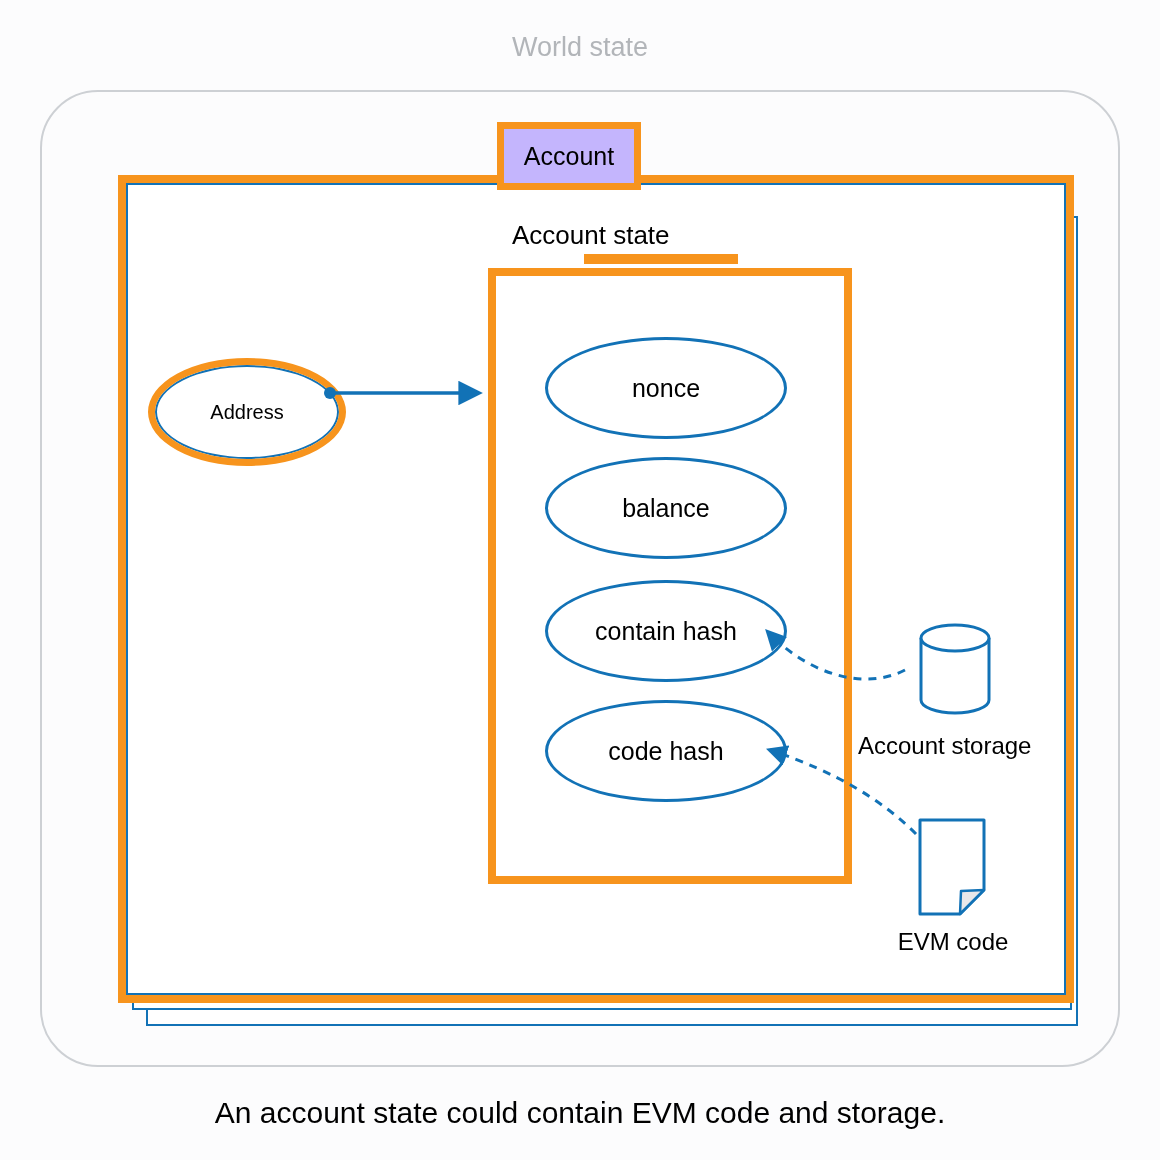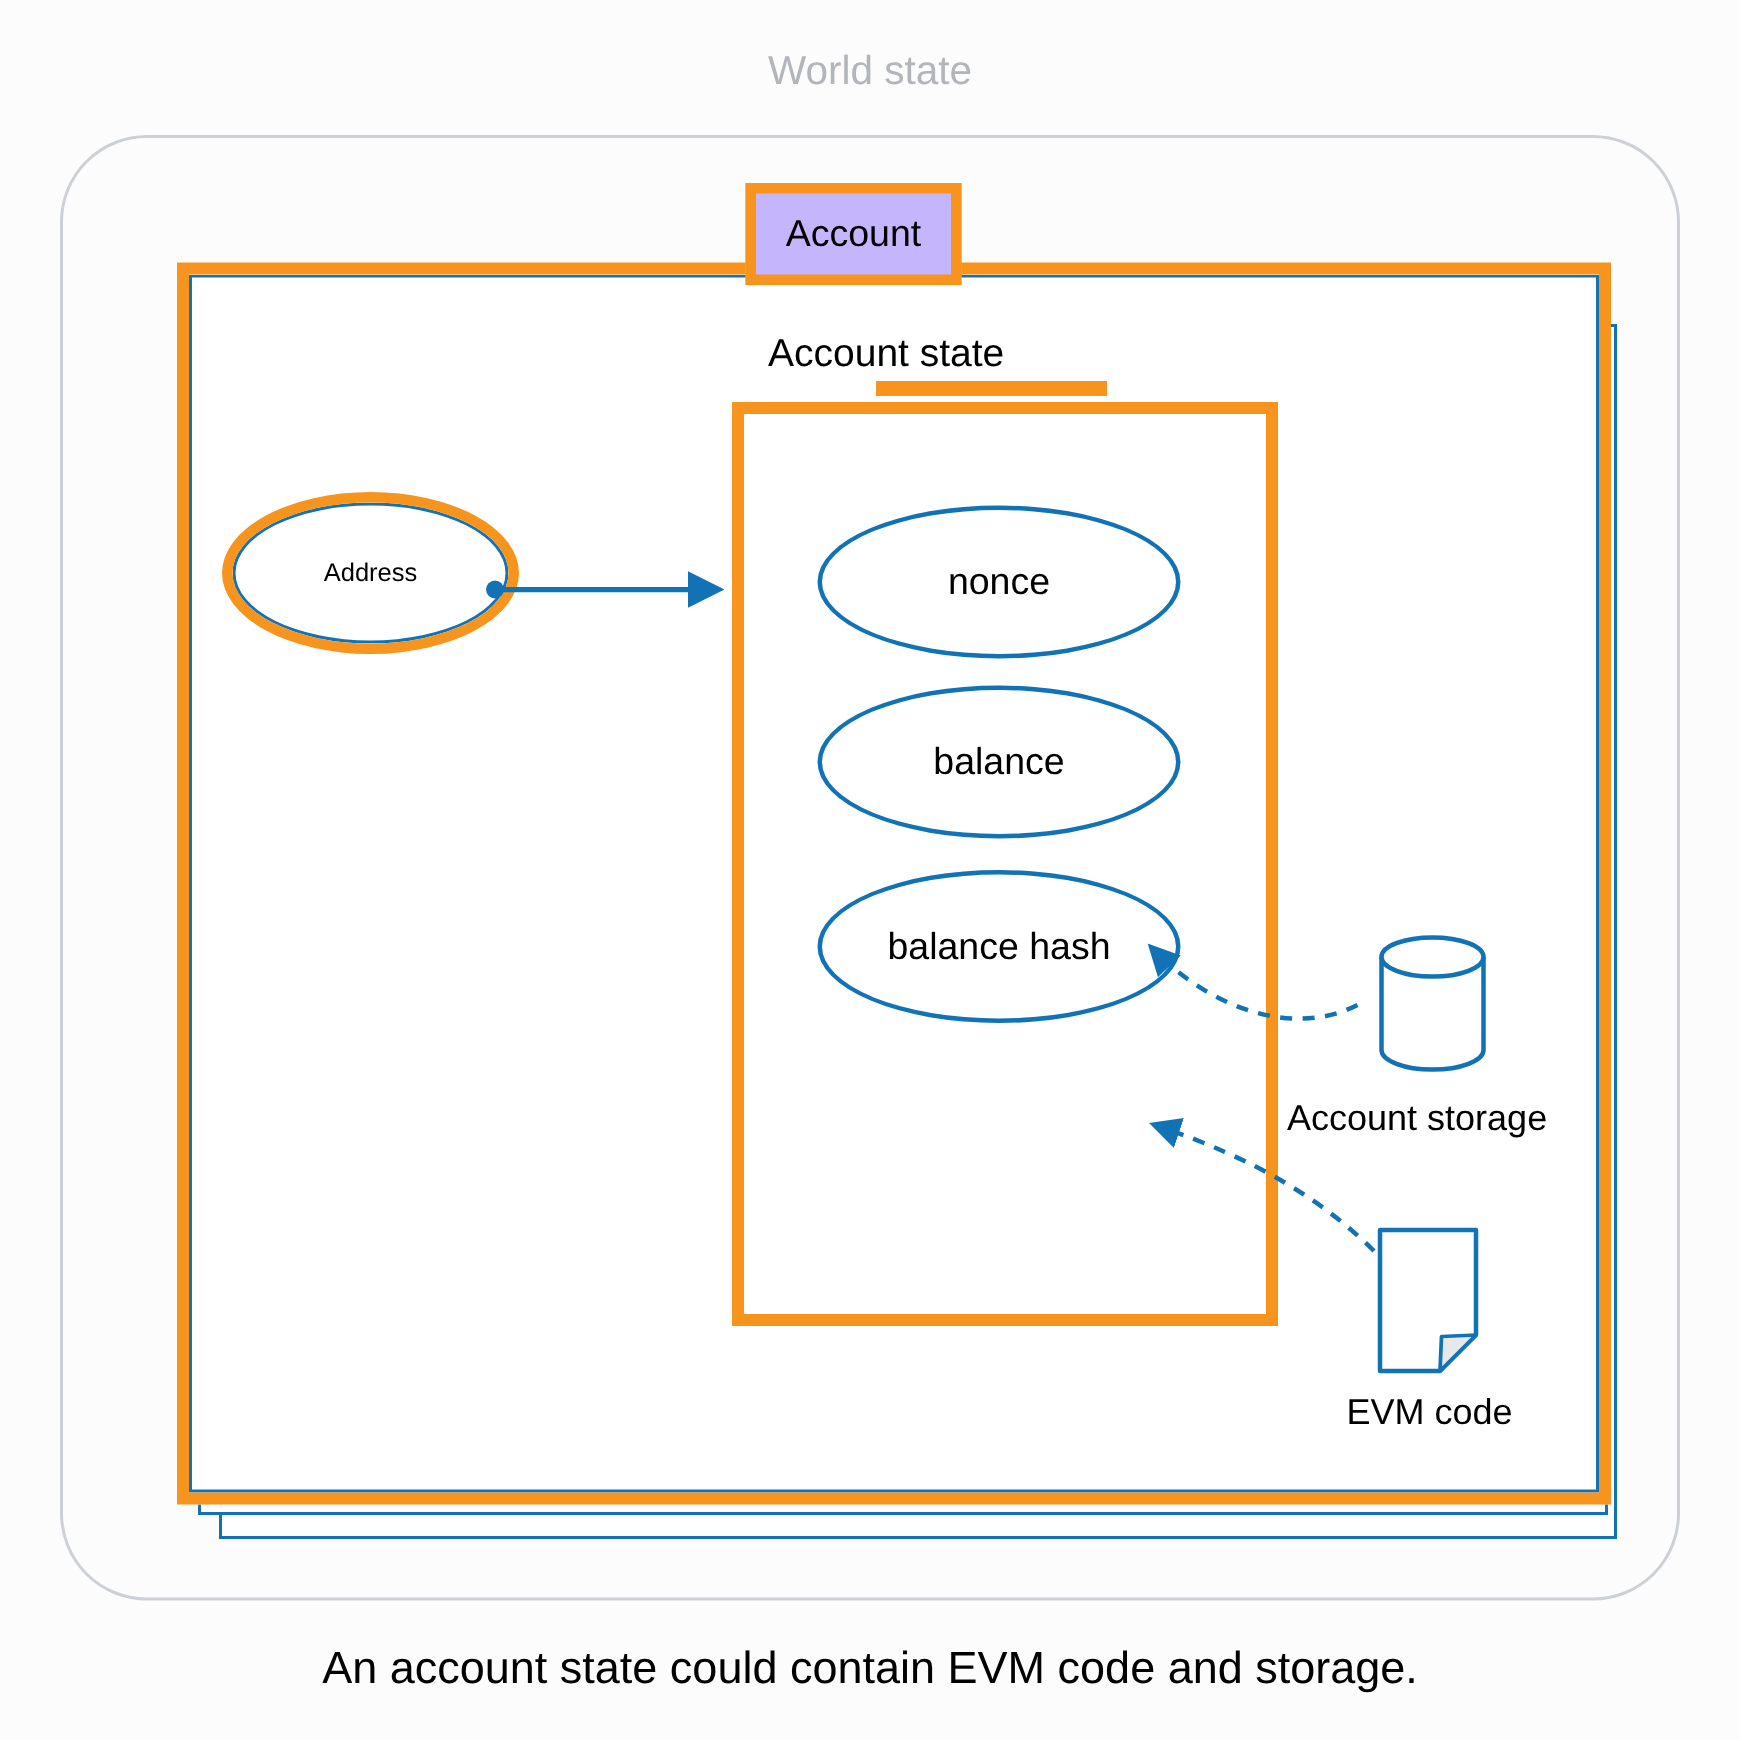--- a/index.html
+++ b/index.html
@@ -32,23 +32,23 @@
 
   .inner-box{left:488px;top:268px;width:348px;height:600px;border:8px solid #f7941d;background:#ffffff;z-index:5;}
 
   .field-ellipse{
     left:545px;width:236px;height:96px;border:3px solid #1272b6;border-radius:50%;
     background:#ffffff;font-size:25px;z-index:7;
   }
   .f1{top:337px;} .f2{top:457px;} .f3{top:580px;} .f4{top:700px;}
 
   .address-ellipse{
-    left:148px;top:328px;width:184px;height:94px;border-radius:50%;
+    left:148px;top:358px;width:184px;height:94px;border-radius:50%;
     border:7px solid #f7941d;background:#ffffff;box-shadow:inset 0 0 0 2px #1272b6;
-    font-size:17px;z-index:6;
+    font-size:20px;z-index:6;
   }
 
   .storage-label{left:858px;top:732px;width:200px;font-size:24px;z-index:8;}
   .evm-label{left:878px;top:928px;width:150px;font-size:24px;text-align:center;z-index:8;}
 
   .caption{left:0;top:1096px;width:1160px;font-size:30px;text-align:center;z-index:8;}
 
   svg.overlay{position:absolute;left:0;top:0;width:1160px;height:1160px;z-index:10;pointer-events:none;}
 </style>
 </head>
@@ -67,21 +67,22 @@
 
   <div class="abs account-label center-text">Account</div>
 
   <div class="abs account-state-title">Account state</div>
   <div class="abs account-state-underline"></div>
 
   <div class="abs inner-box"></div>
 
   <div class="abs field-ellipse f1 center-text">nonce</div>
   <div class="abs field-ellipse f2 center-text">balance</div>
-  <div class="abs field-ellipse f3 center-text">balance hash</div>
+  <div class="abs field-ellipse f3 center-text">contain hash</div>
+  <div class="abs field-ellipse f4 center-text">code hash</div>
 
   <div class="abs address-ellipse center-text">Address</div>
 
   <div class="abs storage-label">Account storage</div>
   <div class="abs evm-label">EVM code</div>
 
   <div class="abs caption">An account state could contain EVM code and storage.</div>
 
   <svg class="overlay" viewBox="0 0 1160 1160">
     <defs>

